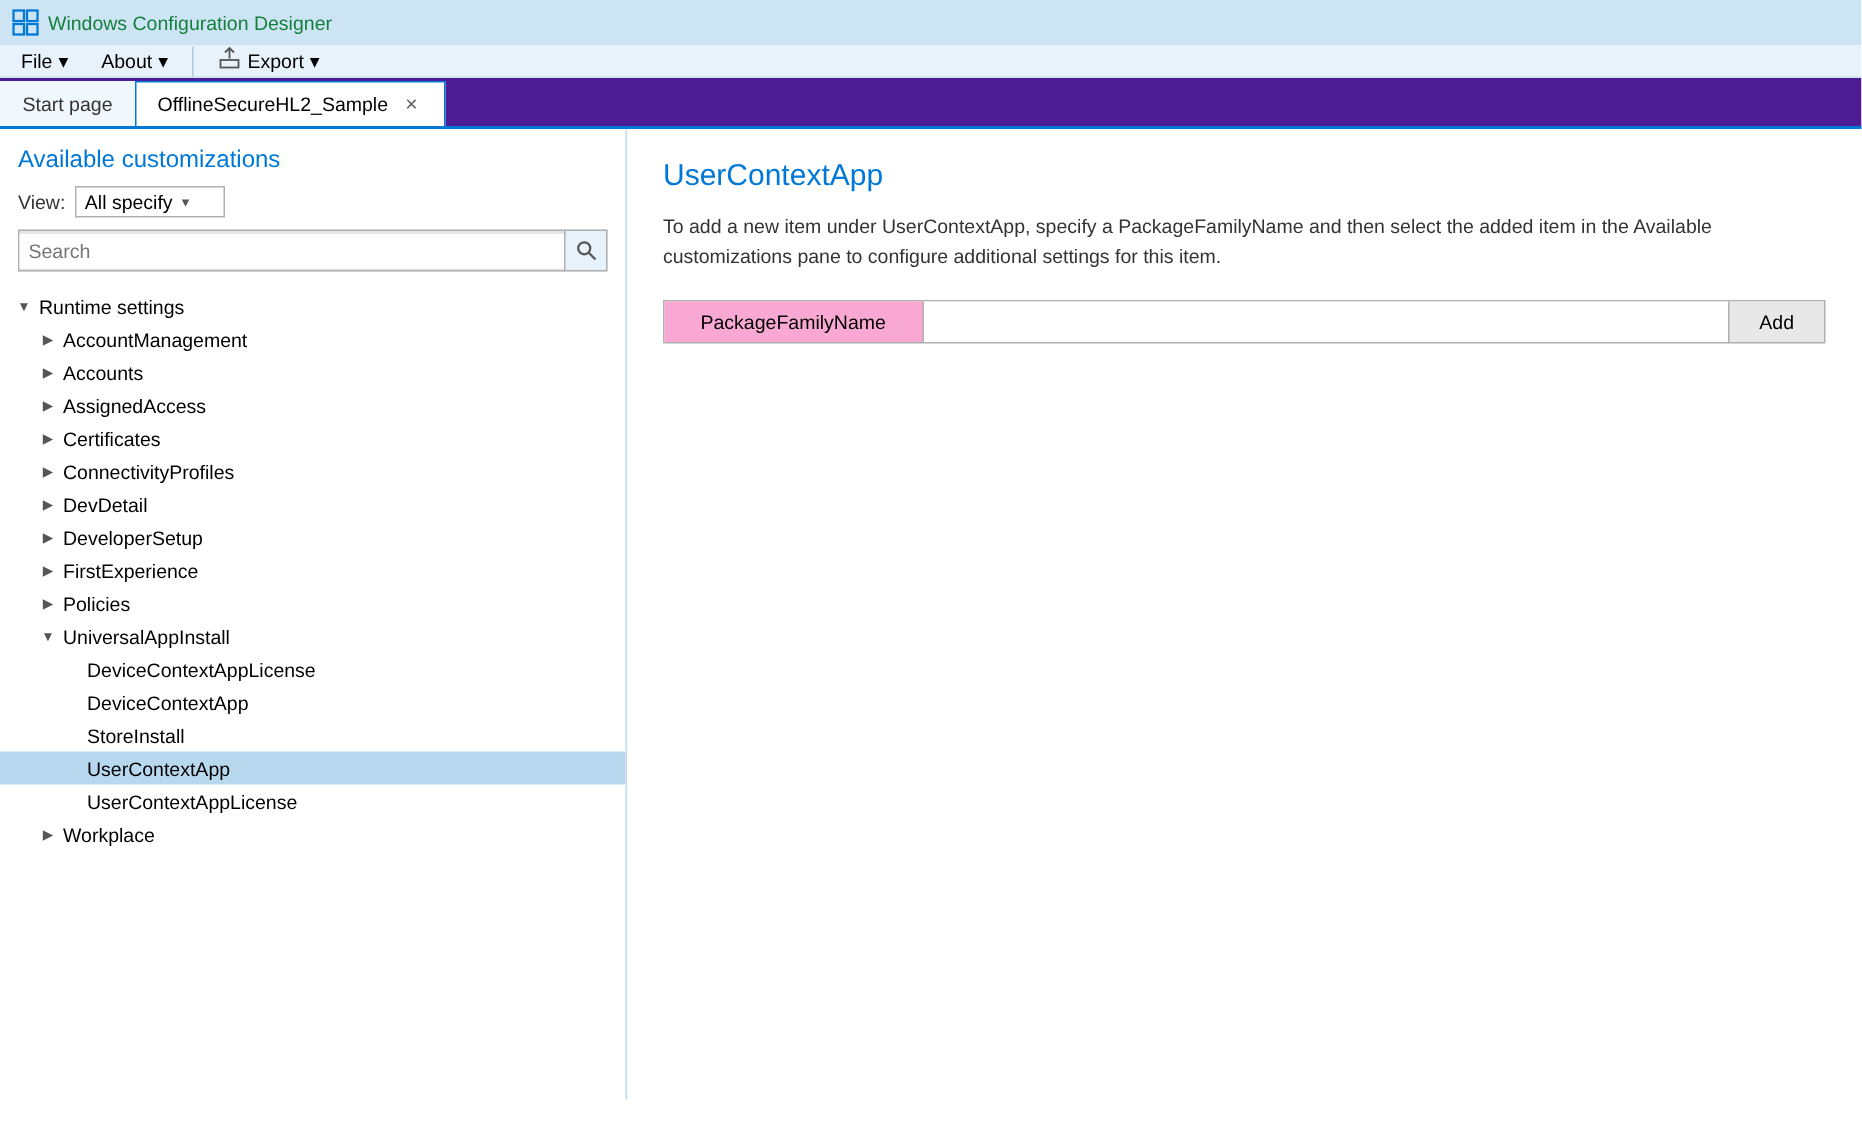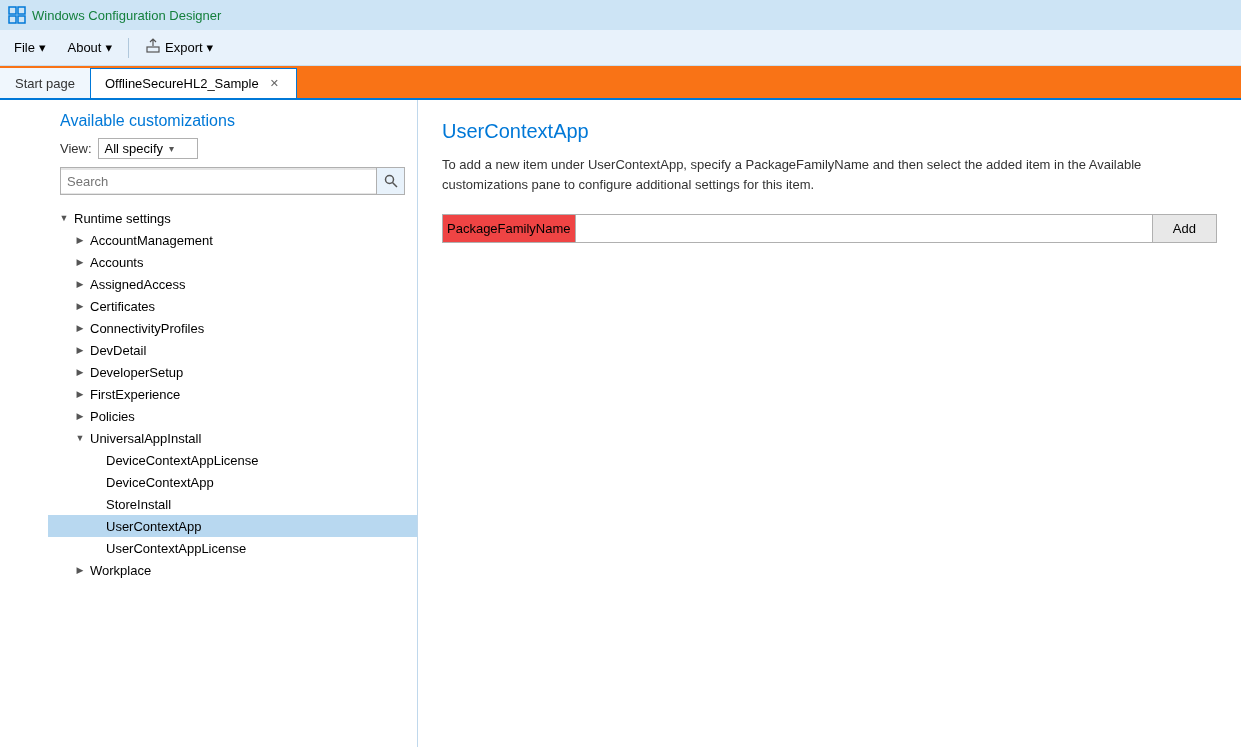--- a/index.html
+++ b/index.html
@@ -19,40 +19,40 @@
       display: flex; align-items: center; justify-content: center;
       color: #0078d7; font-size: 14px;
     }
     .title-bar-text {
       font-size: 13px; color: #15803d;
     }
 
     
     .menu-bar {
       background: #e8f2fb;
-      height: 36px;
+      height: 22px;
       display: flex;
       align-items: center;
       padding: 0 4px;
       gap: 2px;
       border-bottom: 1px solid #c8dff0;
     }
     .menu-item {
       padding: 4px 10px;
       cursor: pointer;
       border-radius: 2px;
       font-size: 13px;
       display: flex; align-items: center; gap: 4px;
     }
     .menu-separator { width: 1px; height: 20px; background: #b0c8dc; margin: 0 4px; }
     .menu-export-icon { font-size: 14px; color: #555; }
 
     
     .tab-bar {
-      background: #f97316;
+      background: #4c1d95;
       height: 34px;
       display: flex;
       align-items: flex-end;
       padding: 0 0 0 0;
       border-bottom: 2px solid #0078d7;
     }
     .tab {
       height: 30px;
       display: flex;
       align-items: center;
@@ -88,21 +88,20 @@
       height: calc(747px - 30px - 36px - 34px);
     }
 
     
     .left-panel {
       width: 418px;
       border-right: 1px solid #c0d8ec;
       display: flex;
       flex-direction: column;
       background: #fff;
-      padding-left: 48px;
     }
     .avail-customizations-title {
       color: #0078d7;
       font-size: 16px;
       padding: 12px 12px 8px 12px;
       font-weight: 400;
     }
     .view-row {
       display: flex;
       align-items: center;
@@ -195,22 +194,22 @@
       max-width: 760px;
       margin-bottom: 20px;
     }
     .package-row {
       display: flex;
       align-items: center;
       border: 1px solid #b0b0b0;
       max-width: 780px;
     }
     .package-label {
-      padding: 6px 4px;
-      background: #ef4444;
+      padding: 6px 24px;
+      background: #f9a8d4;
       border-right: 1px solid #b0b0b0;
       font-size: 13px;
       color: #000;
       white-space: nowrap;
     }
     .package-input {
       flex: 1;
       border: none;
       outline: none;
       padding: 6px 8px;

